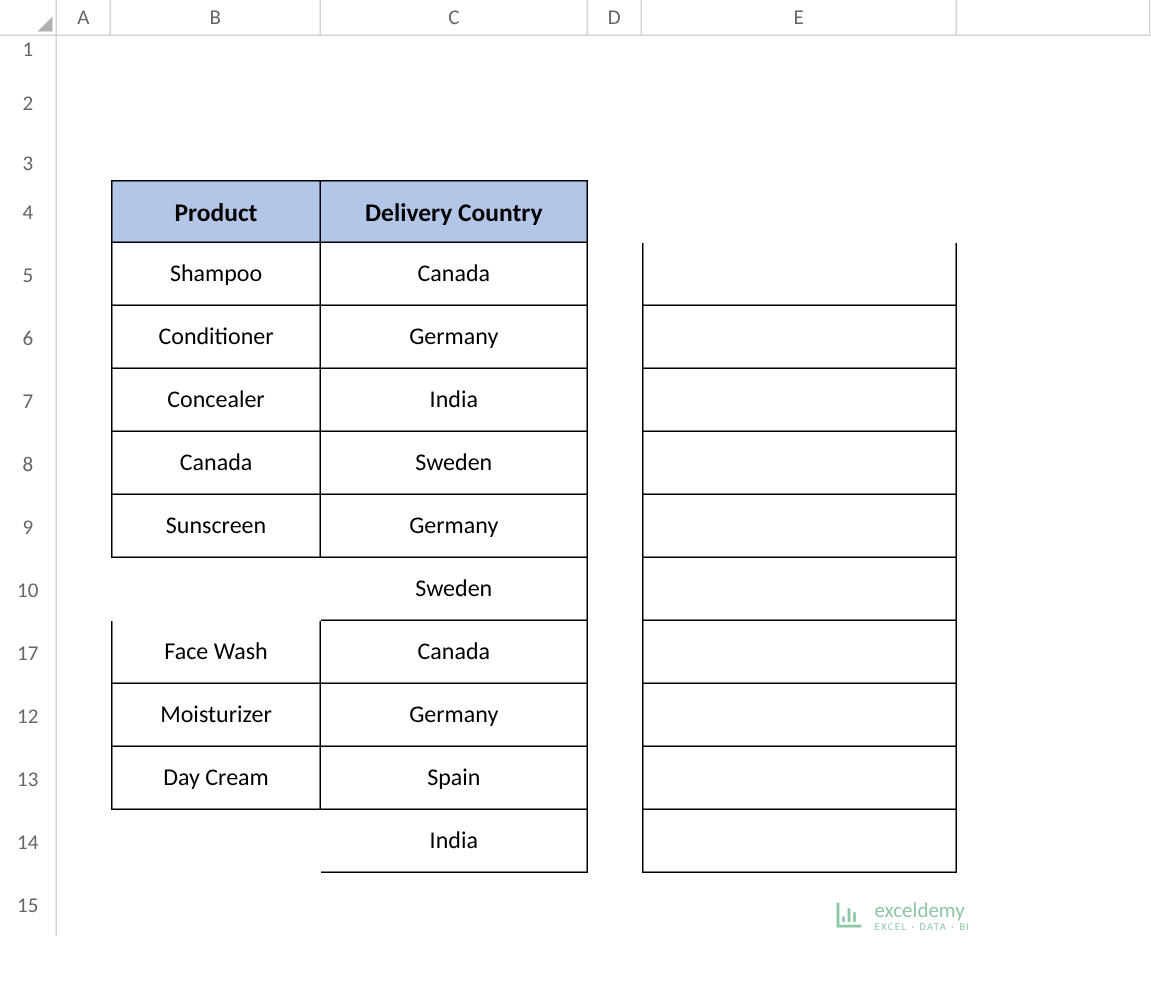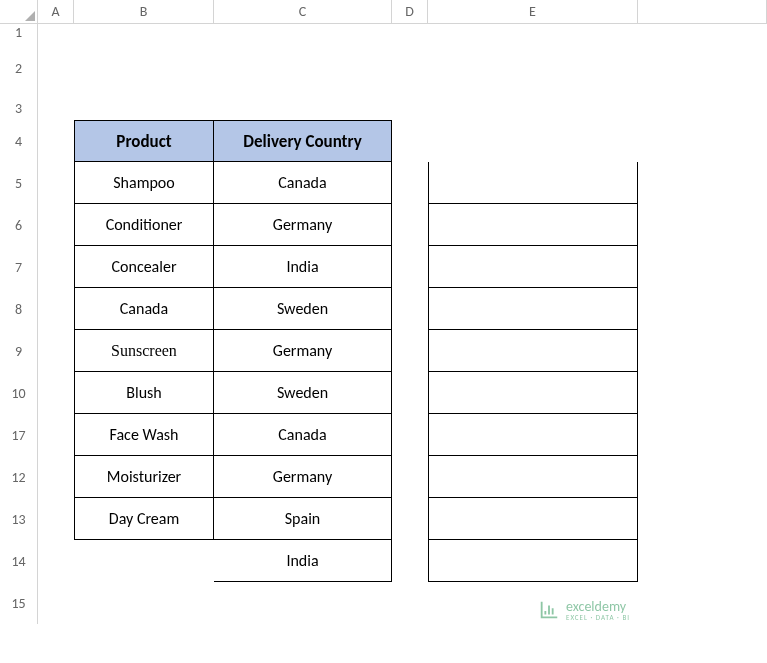--- a/index.html
+++ b/index.html
@@ -85,21 +85,21 @@
       justify-content: center;
       border-left: 1px solid #000;
       border-right: 1px solid #000;
       border-bottom: 1px solid #000;
       color: #000;
     }
     .data-cell.col-c { border-left: none; }
     .data-cell.col-e {}
     .watermark {
       position: absolute;
-      right: 137px;
+      right: 120px;
       bottom: 42px;
       display: flex;
       align-items: center;
       gap: 6px;
       opacity: 0.5;
       color: #1f8f4e;
       font-size: 14px;
     }
     .watermark svg { width: 22px; height: 22px; }
     .watermark .sub { font-size: 7px; letter-spacing: 1px; color: #1f8f4e; }
@@ -156,28 +156,27 @@
     <div class="cell" style="grid-area: 8 / 7;"></div>
     <div class="row-header" style="grid-row: 9;">8</div>
     <div class="cell" style="grid-area: 9 / 2;"></div>
     <div class="data-cell" style="grid-area: 9 / 3;">Canada</div>
     <div class="data-cell col-c" style="grid-area: 9 / 4;">Sweden</div>
     <div class="cell" style="grid-area: 9 / 5;"></div>
     <div class="data-cell col-e" style="grid-area: 9 / 6;"></div>
     <div class="cell" style="grid-area: 9 / 7;"></div>
     <div class="row-header" style="grid-row: 10;">9</div>
     <div class="cell" style="grid-area: 10 / 2;"></div>
-    <div class="data-cell" style="grid-area: 10 / 3; font-family: Liberation Serif, serif;">Sunscreen</div>
+    <div class="data-cell" style="grid-area: 10 / 3;">Sunscreen</div>
     <div class="data-cell col-c" style="grid-area: 10 / 4;">Germany</div>
     <div class="cell" style="grid-area: 10 / 5;"></div>
     <div class="data-cell col-e" style="grid-area: 10 / 6;"></div>
     <div class="cell" style="grid-area: 10 / 7;"></div>
     <div class="row-header" style="grid-row: 11;">10</div>
     <div class="cell" style="grid-area: 11 / 2;"></div>
-    <div class="data-cell" style="grid-area: 11 / 3;">Blush</div>
     <div class="data-cell col-c" style="grid-area: 11 / 4;">Sweden</div>
     <div class="cell" style="grid-area: 11 / 5;"></div>
     <div class="data-cell col-e" style="grid-area: 11 / 6;"></div>
     <div class="cell" style="grid-area: 11 / 7;"></div>
     <div class="row-header" style="grid-row: 12;">17</div>
     <div class="cell" style="grid-area: 12 / 2;"></div>
     <div class="data-cell" style="grid-area: 12 / 3;">Face Wash</div>
     <div class="data-cell col-c" style="grid-area: 12 / 4;">Canada</div>
     <div class="cell" style="grid-area: 12 / 5;"></div>
     <div class="data-cell col-e" style="grid-area: 12 / 6;"></div>

